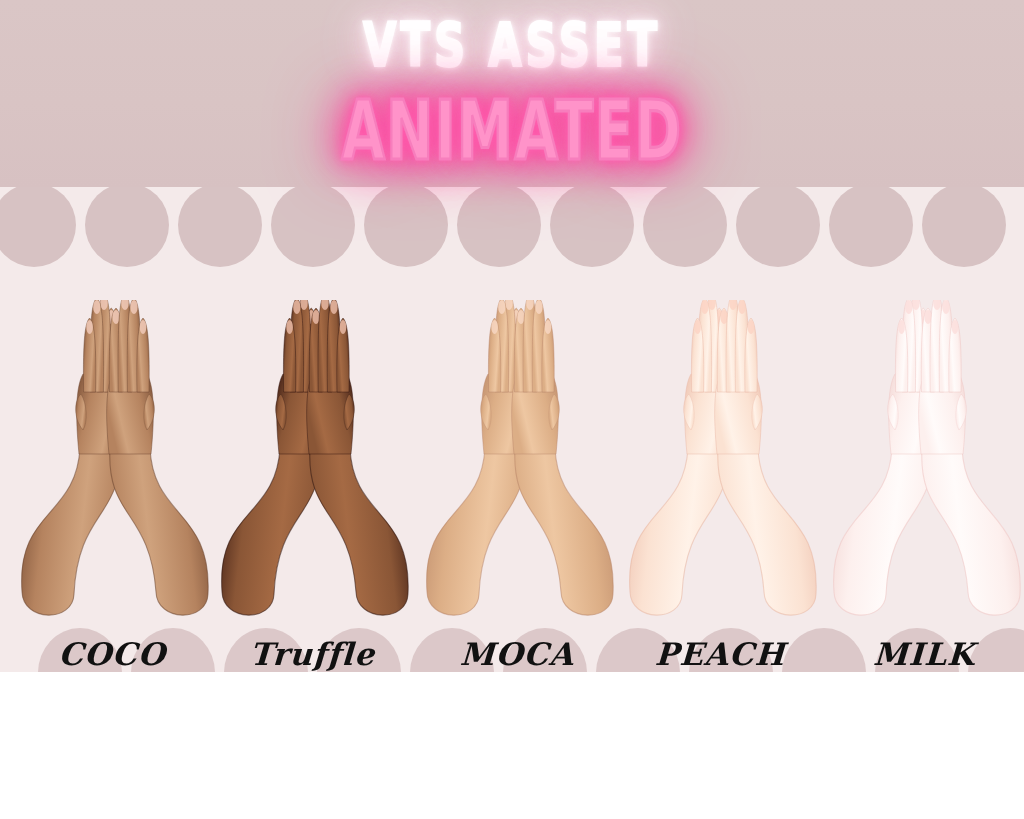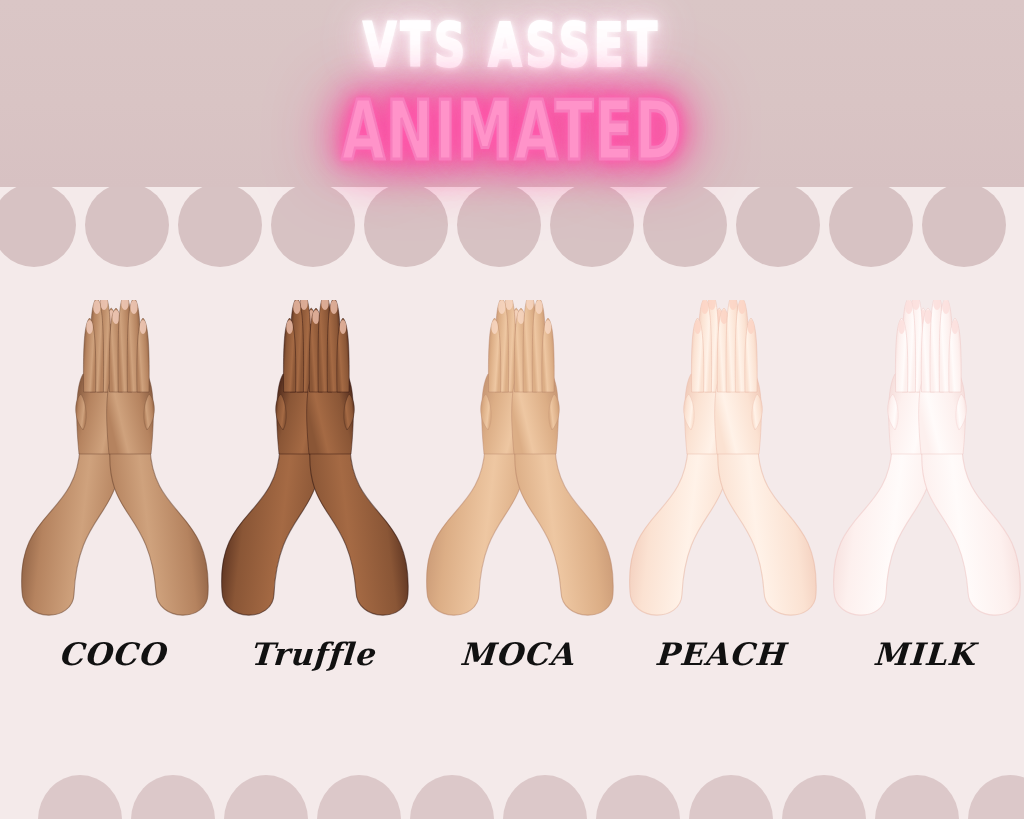--- a/index.html
+++ b/index.html
@@ -3,21 +3,21 @@
 <meta charset="utf-8">
 <style>
   html, body {
     margin: 0;
     padding: 0;
     background: #ffffff;
   }
   #canvas {
     position: relative;
     width: 1024px;
-    height: 819px;
+    height: 672px;
     overflow: hidden;
     background: #f4eaea;
     font-family: "Liberation Sans", sans-serif;
   }
 
   
   #top-banner {
     position: absolute;
     left: 0; top: 0;
     width: 1024px;

